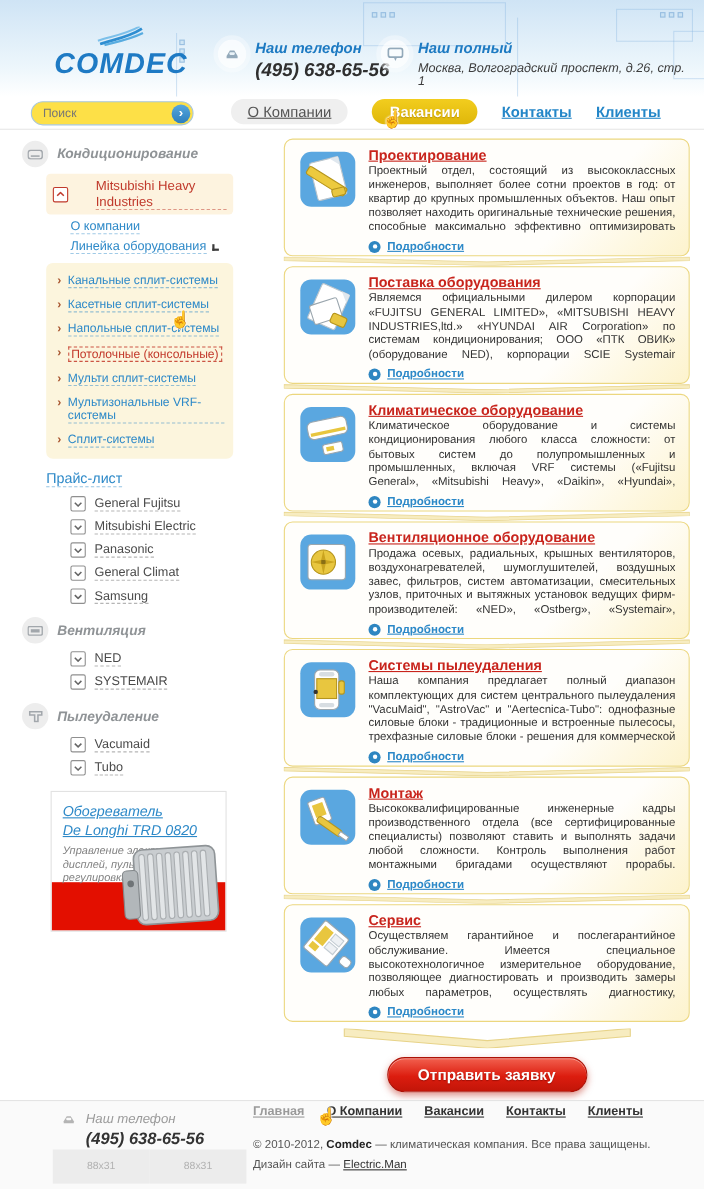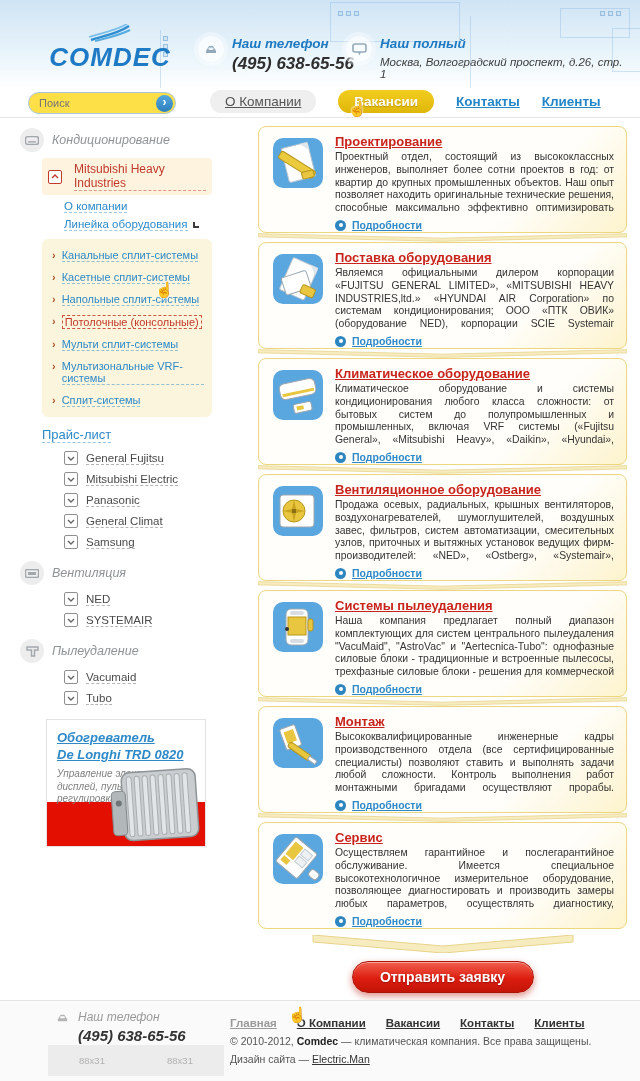--- a/index.html
+++ b/index.html
@@ -48,22 +48,22 @@
             text-shadow:0 0 2px #fff, 0 0 2px #fff; }
 
   
   .content { position:absolute; top:118px; left:0; width:640px; height:882px; }
 
   
   aside { position:absolute; left:20px; top:6px; width:192px; }
   .sec-head { display:flex; align-items:center; gap:8px; margin:4px 0 6px 0; }
   .sec-ico { width:24px; height:24px; border-radius:50%; background:#ededed; flex:none;
              display:flex; align-items:center; justify-content:center; }
-  .sec-title { font-size:12.5px; font-weight:normal; font-style:italic; color:#8f9396; }
-  .mhi-row { display:flex; align-items:center; gap:12px; background:#fdf3df; border-radius:4px;
+  .sec-title { font-size:12.5px; font-weight:bold; font-style:italic; color:#8f9396; }
+  .mhi-row { display:flex; align-items:center; gap:25px; background:#fdf3df; border-radius:4px;
              padding:4px 6px; margin-left:22px; }
   .sq-btn { width:14px; height:14px; border:1px solid #c0392b; border-radius:2px; background:#fff;
             display:flex; align-items:center; justify-content:center; cursor:pointer; flex:none; }
   .sq-btn.gray { border-color:#8f8f8f; }
   .mhi-label { color:#c0392b; font-size:12px; border-bottom:1px dashed rgba(192,57,43,.5);
                text-decoration:none; cursor:pointer; }
   .side-link { display:block; margin:5px 0 0 44px; color:#2d89c8; font-size:11.5px;
                text-decoration:none; border-bottom:1px dashed rgba(45,137,200,.45); width:max-content; cursor:pointer; }
   .corner-mark { display:inline-block; width:6px; height:6px; border-left:2px solid #3c3c3c;
                  border-bottom:2px solid #3c3c3c; margin-left:5px; }
@@ -77,21 +77,21 @@
   .price { display:block; margin:10px 0 8px 22px; color:#2d89c8; font-size:13px; text-decoration:none;
            border-bottom:1px dashed rgba(45,137,200,.5); width:max-content; cursor:pointer; }
   .brand-row { display:flex; align-items:center; gap:8px; margin:7px 0 0 44px; }
   .brand-row a { color:#4a4a4a; font-size:11.5px; text-decoration:none;
                  border-bottom:1px dashed rgba(90,90,90,.45); cursor:pointer; }
   .sec-head.later { margin-top:12px; }
 
   .ad { position:relative; margin:14px 0 0 26px; width:160px; height:128px; background:#fff;
         border:1px solid #e2e2e2; overflow:hidden; }
   .ad-body { position:relative; z-index:2; padding:9px 10px 0 10px; }
-  .ad-title { display:block; color:#2d89c8; font-size:13px; font-weight:bold; font-style:italic;
+  .ad-title { display:block; color:#2d89c8; font-size:13px; font-weight:normal; font-style:italic;
               text-decoration:underline; cursor:pointer; line-height:17px; }
   .ad-desc { margin-top:5px; font-size:10px; font-style:italic; color:#818181; line-height:12.5px; }
   .ad-red { position:absolute; left:0; right:0; bottom:0; height:44px; background:#e30f00; }
   .ad-heater { position:absolute; right:2px; bottom:1px; z-index:3; }
 
   
   main { position:absolute; left:225px; top:8px; width:402px;padding-left:33px; }
   .card { position:relative; height:107px; background:linear-gradient(135deg,#fffefb 70%,#fdf3cd 100%);
           border:1px solid #ecd77f; border-radius:8px; padding:5px 12px 5px 76px; overflow:hidden; }
   .card-ico { position:absolute; left:13px; top:10px; }
@@ -116,21 +116,21 @@
   
   footer { position:absolute; top:1000px; left:0; width:640px; height:81px; background:#fafafa;
            border-top:1px solid #e4e4e4; }
   .f-phone-row { position:absolute; left:55px; top:9px; display:flex; align-items:center; gap:8px; }
   .f-label { font-size:12px; font-style:italic; color:#9a9a9a; }
   .f-number { position:absolute; left:78px; top:26px; font-size:15px; font-weight:bold;
               font-style:italic; color:#333; }
   .f-banners { position:absolute; left:48px; top:44px; display:flex; }
   .f-banner { width:88px; height:31px; background:#ececec; color:#b2b2b2; font-size:9.5px;
               display:flex; align-items:center; justify-content:center; }
-  .f-links { position:absolute; left:230px; top:16px; display:flex; gap:20px; }
+  .f-links { position:absolute; left:230px; top:4px; display:flex; gap:20px; }
   .f-links a { font-size:11.5px; font-weight:bold; color:#333; text-decoration:underline; cursor:pointer; white-space:nowrap; }
   .f-links a.muted { color:#9a9a9a; }
   .f-copy { position:absolute; left:230px; top:34px; font-size:10.5px; color:#555; }
   .f-copy b { color:#222; }
   .f-design { position:absolute; left:230px; top:52px; font-size:10.5px; color:#555; }
   .f-design a { color:#333; text-decoration:underline; cursor:pointer; }
 </style>
 </head>
 <body>
 

